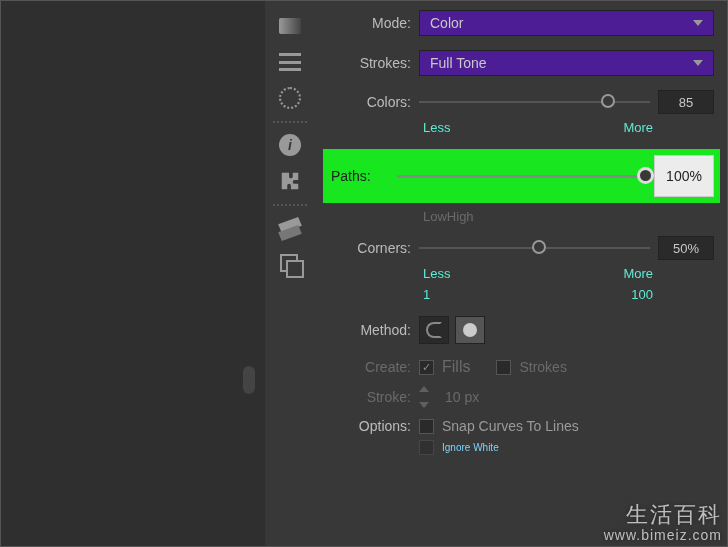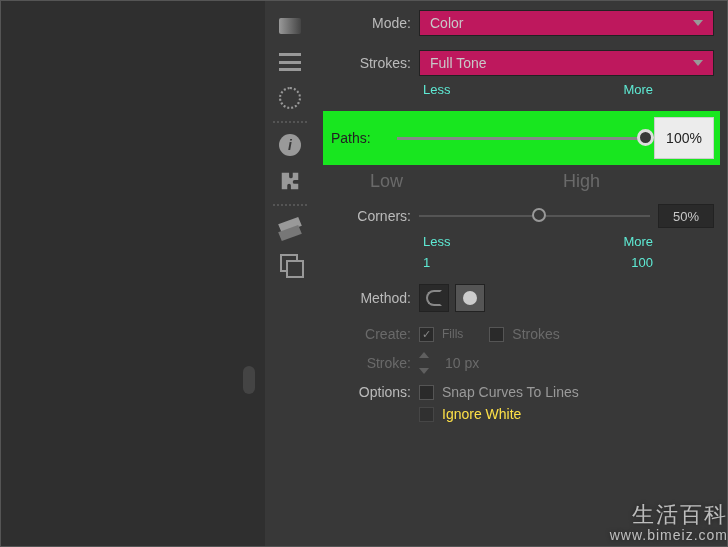--- a/index.html
+++ b/index.html
@@ -20,48 +20,48 @@
     .icon-layers::before { top: 4px; }
     .icon-layers::after { top: 12px; background: #777; }
     .icon-two-rects { width: 24px; height: 24px; position: relative; }
     .icon-two-rects::before { content: ""; position: absolute; top: 2px; left: 2px; width: 14px; height: 14px; border: 2px solid #999; }
     .icon-two-rects::after { content: ""; position: absolute; top: 8px; left: 8px; width: 14px; height: 14px; border: 2px solid #999; background: #383838; }
     .drag-tab { position: absolute; left: 243px; top: 366px; width: 12px; height: 28px; background: #444; border-radius: 6px; }
     .panel { flex: 1; background: #383838; padding: 10px 14px 22px 14px; position: relative; }
     .row { display: flex; align-items: center; margin-bottom: 14px; gap: 8px; }
     .row .label { width: 82px; text-align: right; color: #bbb; font-size: 14px; }
     .row .label.dim { color: #6a6a6a; }
-    .select { flex: 1; height: 26px; background: #be185d; border: 1px solid #222; display: flex; align-items: center; padding: 0 10px; color: #c8c8c8; font-size: 14px; justify-content: space-between; }
+    .select { flex: 1; height: 26px; background: #4c1d95; border: 1px solid #222; display: flex; align-items: center; padding: 0 10px; color: #c8c8c8; font-size: 14px; justify-content: space-between; }
     .chevron { width: 0; height: 0; border-left: 5px solid transparent; border-right: 5px solid transparent; border-top: 6px solid #999; }
     .slider-wrap { flex: 1; position: relative; height: 20px; display: flex; align-items: center; }
     .slider-track { height: 2px; background: #555; width: 100%; position: relative; }
     .slider-thumb { position: absolute; top: -7px; width: 14px; height: 14px; border-radius: 50%; border: 2px solid #999; background: #383838; }
     .valbox { width: 56px; height: 24px; background: #2a2a2a; border: 1px solid #222; display: flex; align-items: center; justify-content: center; color: #c8c8c8; font-size: 13px; }
     .slider-labels { display: flex; justify-content: space-between; font-size: 13px; color: #5eead4; margin: -8px 0 14px 94px; width: 230px; }
     .section-head { display: flex; align-items: center; gap: 6px; margin: 8px 0 8px 36px; font-size: 14px; color: #bbb; }
     .tri { width: 0; height: 0; border-top: 5px solid transparent; border-bottom: 5px solid transparent; border-left: 7px solid #999; transform: rotate(45deg); }
     .highlight-box { background: #18e61f; padding: 6px 6px; margin: 0 -6px 0 -6px; }
     .highlight-box .row { margin-bottom: 0; }
     .hl-slider-track { height: 3px; background: #888; width: 100%; position: relative; }
     .hl-thumb { position: absolute; right: -8px; top: -8px; width: 17px; height: 17px; border-radius: 50%; border: 3px solid #ddd; background: #383838; }
     .hl-label { font-size: 15px; padding-left: 2px; }
     .hl-valbox { width: 60px; height: 42px; background: #ececec; border: 1px solid #ccc; color: #222; font-size: 14px; display: flex; align-items: center; justify-content: center; }
-    .hidden-labels { display: flex; justify-content: space-between; font-size: 18px; color: #6a6a6a; margin: 6px 0 12px 41px; width: 230px; }
+    .hidden-labels { display: flex; font-size: 13px; color: #6a6a6a; margin: 6px 0 12px 94px; width: 230px; }
     .method-btns { display: flex; gap: 6px; }
     .method-btn { width: 30px; height: 28px; border: 1px solid #222; background: #2a2a2a; display: flex; align-items: center; justify-content: center; }
     .method-btn.active { background: #555; }
     .mb-icon1 { width: 16px; height: 16px; border: 2px solid #888; border-right-color: transparent; border-radius: 50% 0 0 50%; }
     .mb-icon2 { width: 14px; height: 14px; border-radius: 50%; background: #ccc; }
     .checkbox { width: 15px; height: 15px; border: 1px solid #555; background: #2a2a2a; display: inline-flex; align-items: center; justify-content: center; font-size: 11px; }
     .checkbox.checked::after { content: "✓"; color: #888; }
     .stepper { width: 18px; height: 22px; display: flex; flex-direction: column; justify-content: space-between; opacity: .4; }
     .stepper span { width: 0; height: 0; border-left: 5px solid transparent; border-right: 5px solid transparent; }
     .stepper .up { border-bottom: 6px solid #999; }
     .stepper .dn { border-top: 6px solid #999; }
-    .watermark { position: absolute; right: 0; bottom: 4px; font-size: 22px; color: rgba(250,250,250,.7); font-family: "SimHei", sans-serif; text-align: right; line-height: 1.1; letter-spacing: 2px; text-shadow: 0 0 4px rgba(0,0,0,.5); }
+    .watermark { position: absolute; right: 6px; bottom: 4px; font-size: 22px; color: rgba(250,250,250,.7); font-family: "SimHei", sans-serif; text-align: right; line-height: 1.1; letter-spacing: 2px; text-shadow: 0 0 4px rgba(0,0,0,.5); }
     .watermark .small { font-size: 14px; letter-spacing: 1px; }
     .frame-border { position: absolute; inset: 0; border: 1px solid #555; pointer-events: none; }
   </style>
 </head>
 <body>
 
 <div class="main">
   <div class="left-area"></div>
 
   <div class="toolbar">
@@ -107,20 +107,29 @@
     </div>
 
     <div class="row">
       <div class="label">Strokes:</div>
       <div class="select">
         <span>Full Tone</span>
         <span class="chevron"></span>
       </div>
     </div>
 
+    <div class="row">
+      <div class="label">Colors:</div>
+      <div class="slider-wrap">
+        <div class="slider-track">
+            <div class="slider-thumb" style="left:79%"></div>
+          </div>
+      </div>
+      <div class="valbox">85</div>
+    </div>
     <div class="slider-labels">
       <span>Less</span>
       <span>More</span>
     </div>
 
 
     <div class="highlight-box">
       <div class="row">
         <div class="label hl-label" style="color:#222;width:60px;text-align:left">Paths:</div>
         <div class="slider-wrap">
@@ -163,21 +172,21 @@
           </div>
         <div class="method-btn active">
             <div class="mb-icon2"></div>
           </div>
       </div>
     </div>
 
     <div class="row" style="margin-bottom:10px;">
       <div class="label dim">Create:</div>
       <span class="checkbox checked"></span>
-      <span style="color:#6a6a6a;font-size:12px">Fills</span>
+      <span style="color:#6a6a6a;font-size:16px">Fills</span>
       <span style="width:10px"></span>
       <span class="checkbox"></span>
       <span style="color:#6a6a6a;font-size:14px">Strokes</span>
     </div>
 
     <div class="row" style="margin-bottom:10px;">
       <div class="label dim">Stroke:</div>
       <div class="stepper">
           <span class="up"></span>
           <span class="dn"></span>
@@ -186,21 +195,21 @@
     </div>
 
     <div class="row" style="margin-bottom:6px;">
       <div class="label">Options:</div>
       <span class="checkbox"></span>
       <span style="color:#9a9a9a;font-size:14px">Snap Curves To Lines</span>
     </div>
     <div class="row" style="margin-bottom:0;">
       <div class="label"></div>
       <span class="checkbox" style="opacity:.5"></span>
-      <span style="color:#fde047;font-size:14px">Ignore White</span>
+      <span style="color:#7dd3fc;font-size:10px">Ignore White</span>
     </div>
 
   </div>
 </div>
 
 <div class="drag-tab"></div>
 
 <div class="watermark">
   <div>生活百科</div>
   <div class="small">www.bimeiz.com</div>

